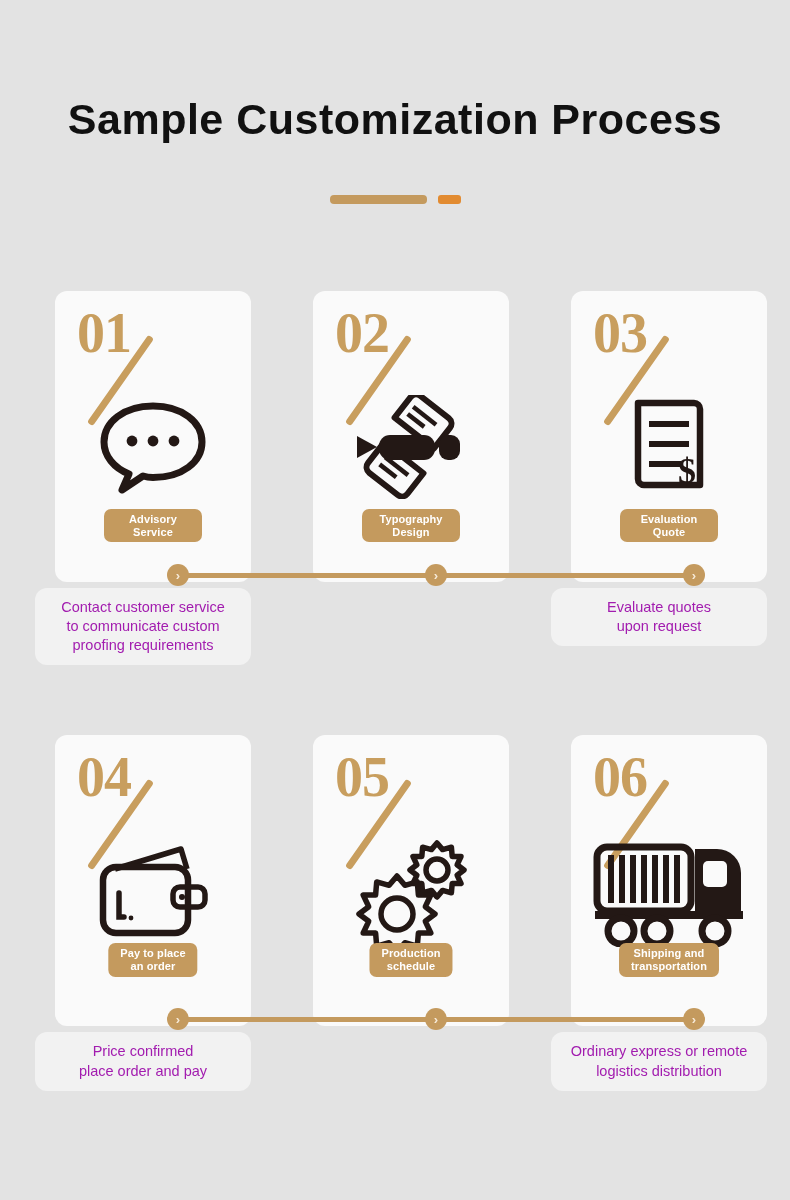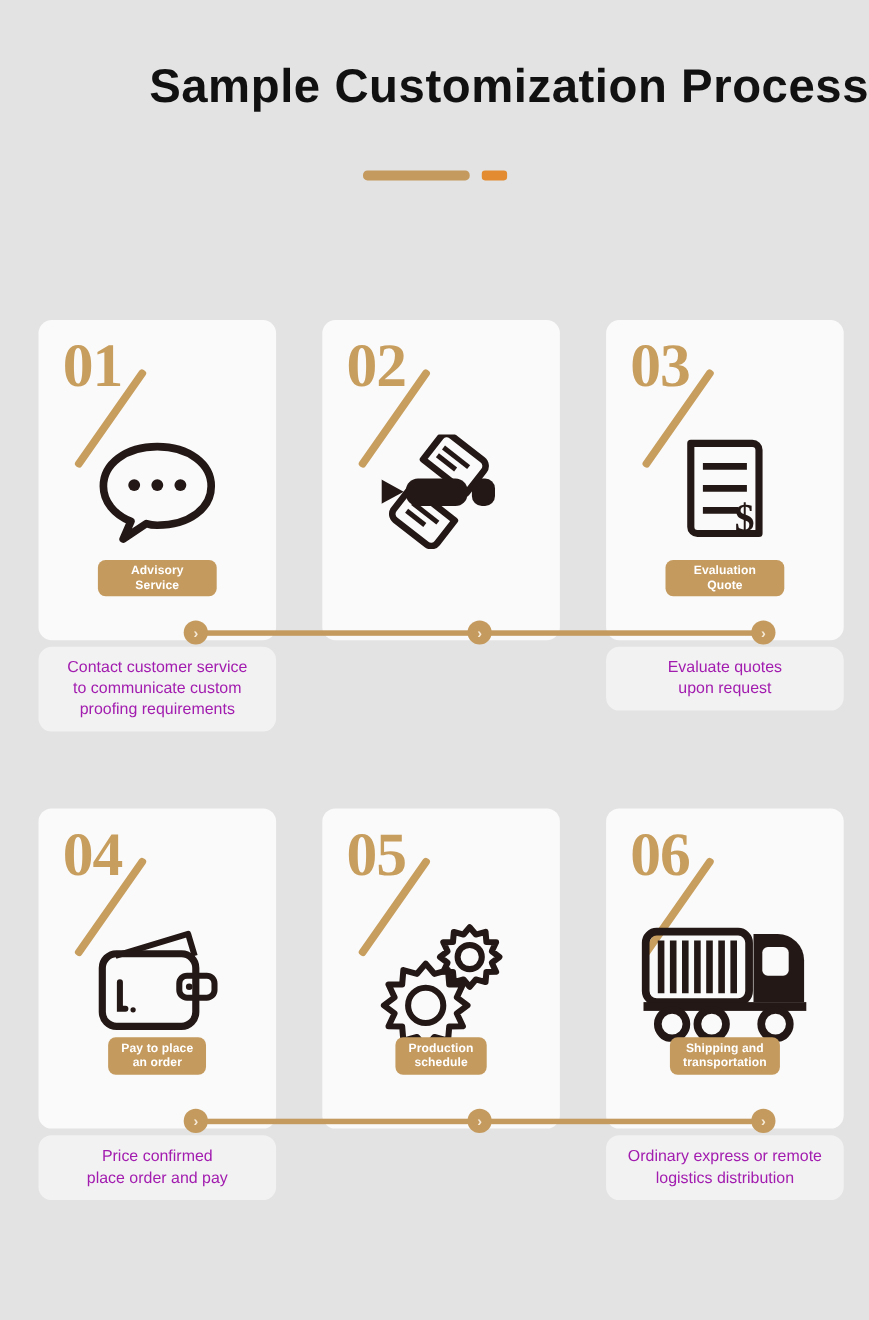--- a/index.html
+++ b/index.html
@@ -10,22 +10,22 @@
     width: 790px;
     height: 1200px;
     background: #e3e3e3;
     font-family: "Liberation Sans", sans-serif;
     overflow: hidden;
     position: relative;
   }
 
   
   #header {
-    padding-top: 56px;
-    text-align: right;
+    padding-top: 96px;
+    text-align: center;
   }
   #page-title {
     font-family: "Liberation Sans", sans-serif;
     font-size: 43px;
     font-weight: bold;
     letter-spacing: 0.5px;
     color: #111111;
     margin: 0;
     line-height: 1.1;
   }
@@ -69,20 +69,21 @@
     flex: 0 0 216px;
   }
 
   .card-body {
     position: relative;
     background: #fafafa;
     border-radius: 12px;
     height: 291px;
     box-sizing: border-box;
     overflow: hidden;
+    margin-left: 20px;
   }
 
   
   .card-num {
     position: absolute;
     left: 22px;
     top: 14px;
     font-family: "Liberation Serif", serif;
     font-size: 56px;
     font-weight: bold;
@@ -243,20 +244,21 @@
               <line x1="40" y1="85" x2="61" y2="85" stroke="#231815" stroke-width="4.5"></line>
 
               <rect x="22" y="40" width="56" height="25" rx="11" fill="#231815" transform="rotate(-38 54 52)"></rect>
 
               <rect x="82" y="40" width="21" height="25" rx="9" fill="#231815" transform="rotate(-38 54 52)"></rect>
 
               <path d="M20 52 L-2 40 L-2 64 Z" fill="#231815" transform="rotate(-38 54 52)"></path>
             </g>
           </svg>
         </div>
+        <div class="card-badge">Typography Design</div>
       </div>
     </div>
 
     <div class="card">
       <div class="card-body">
         <div class="card-num">03</div>
         <div class="card-slash"></div>
         <div class="card-icon">
           <svg width="78" height="96" viewBox="0 0 78 96">
             <path d="M8 4 h56 a6 6 0 0 1 6 6 v76 h-56 a6 6 0 0 1 -6 -6 v-76 z" fill="none" stroke="#231815" stroke-width="6.5" stroke-linejoin="round"></path>

